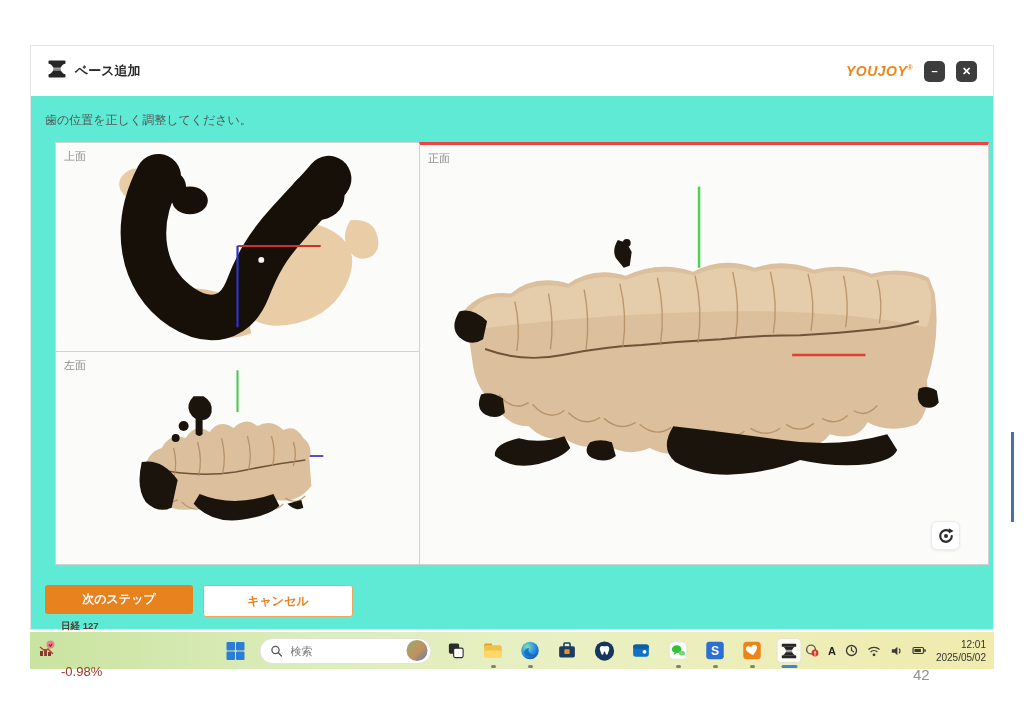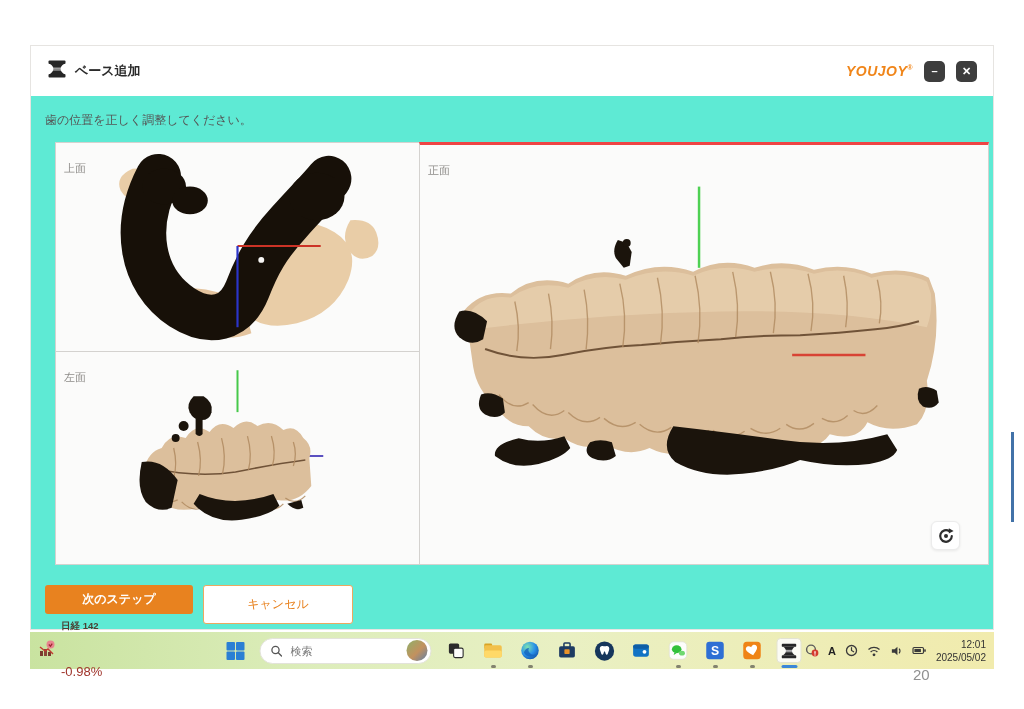--- a/index.html
+++ b/index.html
@@ -24,29 +24,29 @@
   
   .content{position:absolute;top:50px;left:0;right:0;bottom:0;background:#5eead4;
     padding:14px 4px 0 14px;box-sizing:border-box;}
   .instruction{font-size:12px;color:#555;margin:2px 0 13px 0;}
   .viewports{display:flex;width:934px;height:423px;margin-left:10px;}
   .left-col{width:365px;display:flex;flex-direction:column;}
   .panel{background:#fbfbfa;border:1px solid #d4d2cf;position:relative;box-sizing:border-box;overflow:hidden;}
   .panel-top{height:210px;}
   .panel-side{flex:1;margin-top:-1px;}
   .panel-front{flex:1;margin-left:-1px;border-top:3px solid #ef4444;}
-  .panel-label{position:absolute;top:18px;left:8px;font-size:11px;color:#8f8d8a;z-index:2;}
+  .panel-label{position:absolute;top:6px;left:8px;font-size:11px;color:#8f8d8a;z-index:2;}
   .model{position:absolute;left:0;top:0;width:100%;height:100%;}
   .reset-btn{position:absolute;right:28px;bottom:14px;width:27px;height:27px;background:#fff;
     border:1px solid #ececec;border-radius:6px;display:flex;align-items:center;justify-content:center;
     box-shadow:0 1px 3px rgba(0,0,0,.08);cursor:pointer;}
   .actions{display:flex;gap:10px;margin-top:20px;}
   .btn-next{width:148px;height:29px;background:#E8821F;color:#fff;font-weight:bold;font-size:12px;
     border:none;border-radius:3px;cursor:pointer;}
-  .btn-cancel{width:150px;height:39px;background:#fff;color:#E8821F;font-weight:normal;font-size:12px;
+  .btn-cancel{width:150px;height:32px;background:#fff;color:#E8821F;font-weight:bold;font-size:12px;
     border:1px solid #ECA85F;border-radius:3px;cursor:pointer;}
   
   .taskbar{position:absolute;left:30px;top:632px;width:964px;height:37px;
     background:linear-gradient(90deg,#c9e3a0 0%,#ddedbb 30%,#e9f0c3 55%,#f1ebad 100%);
     display:flex;align-items:center;padding:0 8px;box-sizing:border-box;}
   .tb-widget{display:flex;align-items:center;gap:5px;cursor:pointer;}
   .tb-widget-texts{display:flex;flex-direction:column;line-height:1.15;}
   .tb-widget-title{font-size:9.5px;color:#4a3f32;font-weight:bold;}
   .tb-widget-change{font-size:13px;color:#a0352c;margin-top:33px;}
   .tb-center{position:absolute;left:50%;transform:translateX(-50%);display:flex;align-items:center;
@@ -231,21 +231,21 @@
         <svg width="18" height="18" viewBox="0 0 18 18">
           <rect x="2" y="11" width="3" height="5" fill="#7a3b2e"></rect>
           <rect x="6" y="9" width="3" height="7" fill="#8a4536"></rect>
           <rect x="10" y="12" width="3" height="4" fill="#7a3b2e"></rect>
           <polyline points="2,7 7,11 10,9 15,14" fill="none" stroke="#c23a30" stroke-width="1.4"></polyline>
           <circle cx="12.5" cy="4.5" r="4" fill="#e8848e"></circle>
           <path d="M10.8,4.5 l1.7,1.7 1.7,-2.6" fill="none" stroke="#a02430" stroke-width="1.2"></path>
         </svg>
       </span>
       <span class="tb-widget-texts">
-        <span class="tb-widget-title">日経 142</span>
+        <span class="tb-widget-title">日経 127</span>
         <span class="tb-widget-change">-0.98%</span>
       </span>
     </div>
 
     <div class="tb-center">
 
       <div class="tb-app">
         <svg width="20" height="20" viewBox="0 0 20 20">
           <rect x="1" y="1" width="8.5" height="8.5" rx="1" fill="#2a7fd4"></rect>
           <rect x="10.5" y="1" width="8.5" height="8.5" rx="1" fill="#2a7fd4"></rect>
@@ -396,15 +396,15 @@
           <rect x="12.2" y="4.2" width="1.6" height="2.6" rx="0.6" fill="#3a3a3a"></rect>
         </svg>
       </span>
       <span class="tray-clock">
         <div>12:01</div>
         <div>2025/05/02</div>
       </span>
     </div>
   </div>
 
-  <div class="page-number">20</div>
+  <div class="page-number">42</div>
   <div class="blue-strip"></div>
 </div>
 
 </body></html>

